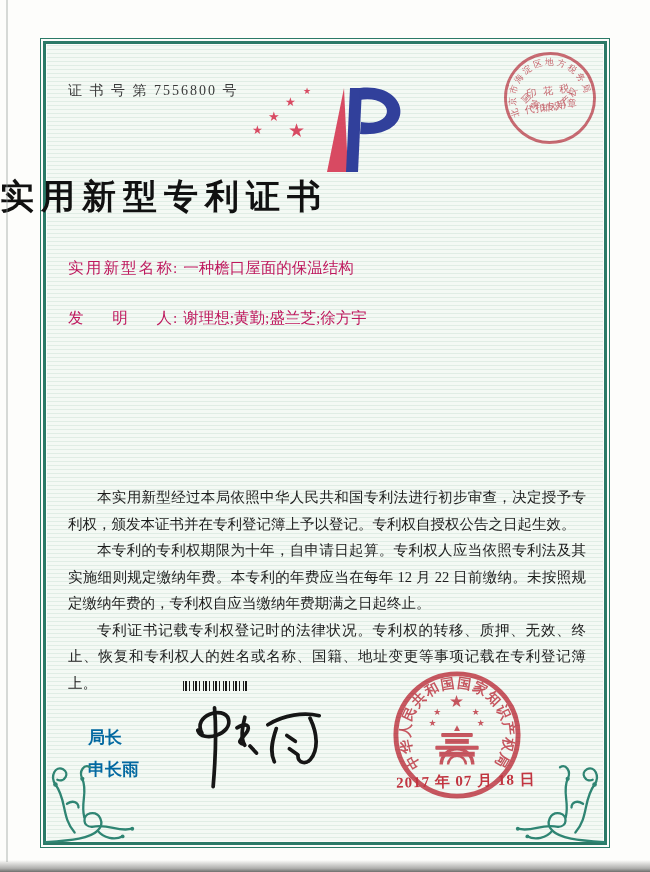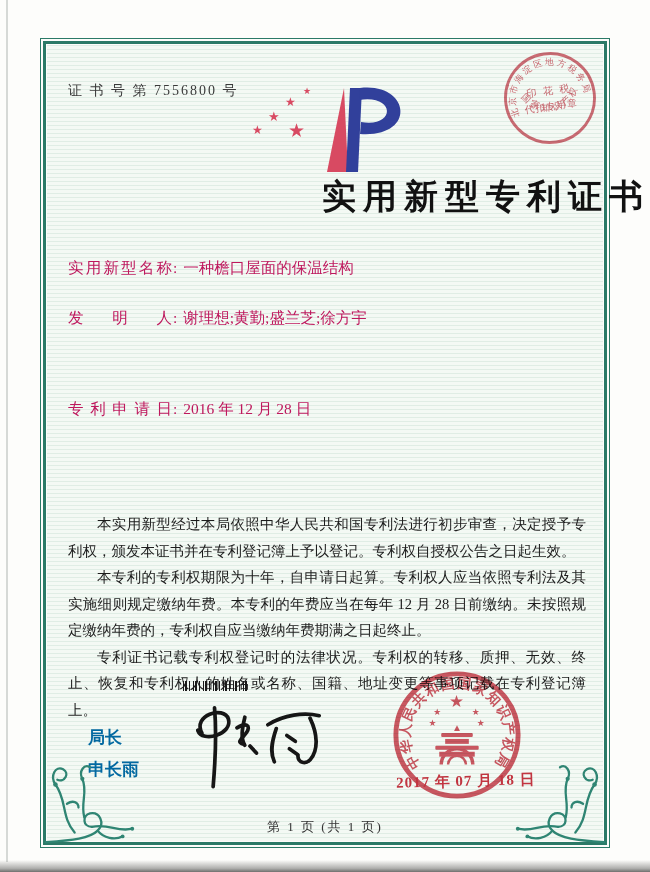--- a/index.html
+++ b/index.html
@@ -12,26 +12,26 @@
   
   .frame{position:absolute;left:40px;top:38px;right:40px;bottom:24px;
     border:1px solid #2b7a67;padding:2px;}
   .frame-thick{position:absolute;inset:2px;border:3px solid #2b7a67;}
   .frame-inner{position:absolute;inset:1px;
     background:
       repeating-linear-gradient(180deg,rgba(118,175,148,.16) 0px,rgba(118,175,148,.16) 1px,rgba(255,255,255,0) 1px,rgba(255,255,255,0) 4px),
       #f4f9f4;}
   .abs{position:absolute;}
   .cert-no{left:68px;top:82px;font-size:14px;letter-spacing:2px;color:#3a3a3a;}
-  .title{left:0;right:0;top:174px;text-align:right;font-size:34px;font-weight:600;
+  .title{left:0;right:0;top:174px;text-align:left;font-size:34px;font-weight:600;
          letter-spacing:7px;color:#111;}
   .field-row{position:absolute;left:68px;white-space:nowrap;font-size:15.5px;color:#be185d;}
   .field-label{display:inline-block;width:104px;text-align:justify;text-align-last:justify;}
   .field-colon{display:inline-block;margin:0 6px 0 1px;}
-  .paras{left:68px;top:511px;width:518px;font-size:14.5px;line-height:26.5px;
+  .paras{left:68px;top:484px;width:518px;font-size:14.5px;line-height:26.5px;
          text-align:justify;color:#1c1c1c;}
   .paras p{margin:0;text-indent:2em;}
   .barcode{left:183px;top:681px;width:66px;height:10px;
     background:repeating-linear-gradient(90deg,#1a1a1a 0 1px,transparent 1px 2px,#1a1a1a 2px 4px,transparent 4px 6px,#1a1a1a 6px 7px,transparent 7px 10px);}
   .officer{left:88px;top:722px;font-family:"Liberation Sans","DejaVu Sans",sans-serif;
            font-weight:bold;font-size:17px;color:#0369a1;line-height:32px;}
   .signature{left:188px;top:702px;transform:rotate(-2deg);}
   .tax-stamp{left:492px;top:40px;width:116px;height:116px;transform:rotate(-8deg);
              opacity:.92;mix-blend-mode:multiply;}
   .big-seal{left:388px;top:666px;width:138px;height:138px;opacity:.95;mix-blend-mode:multiply;}
@@ -87,27 +87,24 @@
   </svg>
 
   <div class="abs title">实用新型专利证书</div>
 
   <div class="field-row" style="top:258px;">
     <span class="field-label">实用新型名称</span><span class="field-colon">:</span><span>一种檐口屋面的保温结构</span>
   </div>
   <div class="field-row" style="top:308px;">
     <span class="field-label">发明人</span><span class="field-colon">:</span><span>谢理想;黄勤;盛兰芝;徐方宇</span>
   </div>
-  <div class="field-row" style="top:399px;">
-    <span class="field-label">专利申请日</span><span class="field-colon">:</span><span>2016 年 12 月 28 日</span>
-  </div>
 
   <div class="abs paras">
     <p>本实用新型经过本局依照中华人民共和国专利法进行初步审查，决定授予专利权，颁发本证书并在专利登记簿上予以登记。专利权自授权公告之日起生效。</p>
-    <p>本专利的专利权期限为十年，自申请日起算。专利权人应当依照专利法及其实施细则规定缴纳年费。本专利的年费应当在每年 12 月 28 日前缴纳。未按照规定缴纳年费的，专利权自应当缴纳年费期满之日起终止。</p>
+    <p>本专利的专利权期限为十年，自申请日起算。专利权人应当依照专利法及其实施细则规定缴纳年费。本专利的年费应当在每年 12 月 22 日前缴纳。未按照规定缴纳年费的，专利权自应当缴纳年费期满之日起终止。</p>
     <p>专利证书记载专利权登记时的法律状况。专利权的转移、质押、无效、终止、恢复和专利权人的姓名或名称、国籍、地址变更等事项记载在专利登记簿上。</p>
   </div>
 
   <div class="abs barcode"></div>
 
   <div class="abs officer">
     <div>局长</div>
     <div>申长雨</div>
   </div>
 
@@ -145,21 +142,20 @@
       <rect x="58" y="74" width="24" height="5"></rect>
       <rect x="48" y="81" width="44" height="4" rx="1"></rect>
       <rect x="52" y="87" width="36" height="5"></rect>
       <path d="M54,100 a16,16 0 0 1 32,0" fill="none" stroke="#d0505c" stroke-width="3.5"></path>
       <path d="M61,100 a9,9 0 0 1 18,0" fill="none" stroke="#d0505c" stroke-width="2.5"></path>
     </g>
   </svg>
 
   <div class="abs seal-date">2017 年 07 月 18 日</div>
 
-  <div class="abs footer">第 1 页 (共 1 页)</div>
 
   <svg class="abs ornament left" viewBox="0 0 100 100">
     <g fill="none" stroke="#2f8573" stroke-width="2.4" stroke-linecap="round">
       <path d="M4,96 C32,94 50,92 58,84 C66,76 60,64 50,66 C42,68 42,80 52,80"></path>
       <path d="M34,86 C20,70 26,52 14,36 C8,27 14,16 22,20 C29,24 24,34 16,31"></path>
       <path d="M52,80 C70,76 78,86 94,82"></path>
       <path d="M44,70 C40,54 48,44 42,30 C38,22 44,14 50,18"></path>
       <path d="M58,84 C64,92 76,94 84,90"></path>
       <path d="M26,56 C32,52 38,54 38,60"></path>
     </g>

